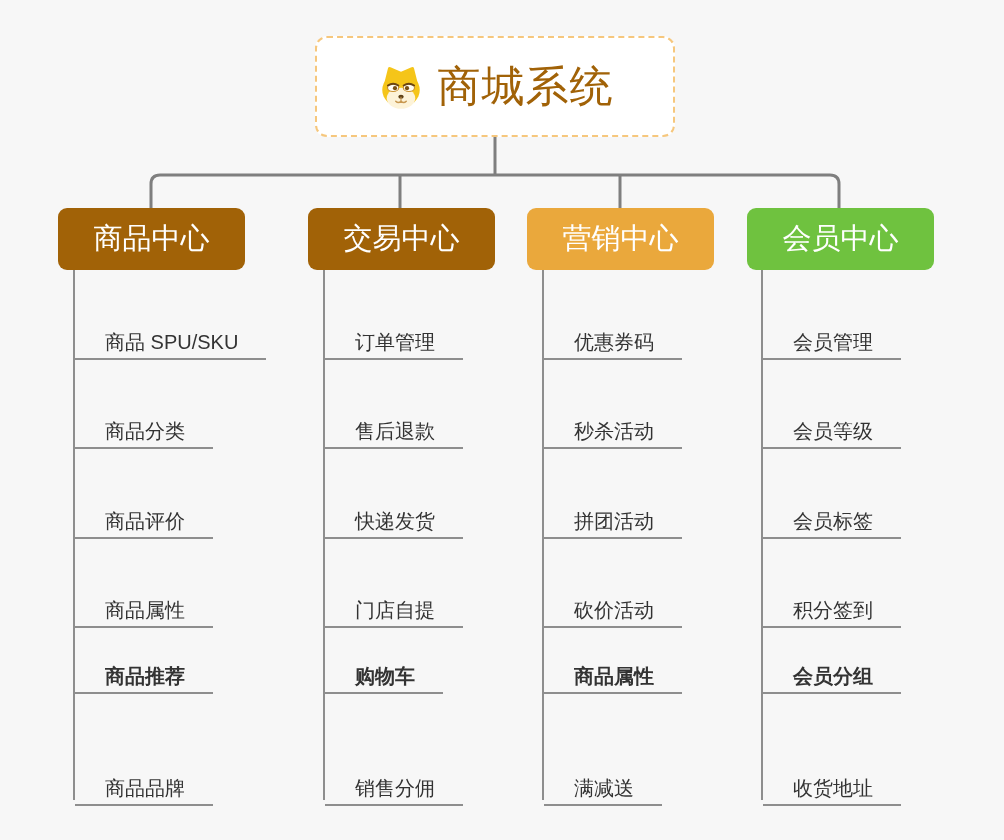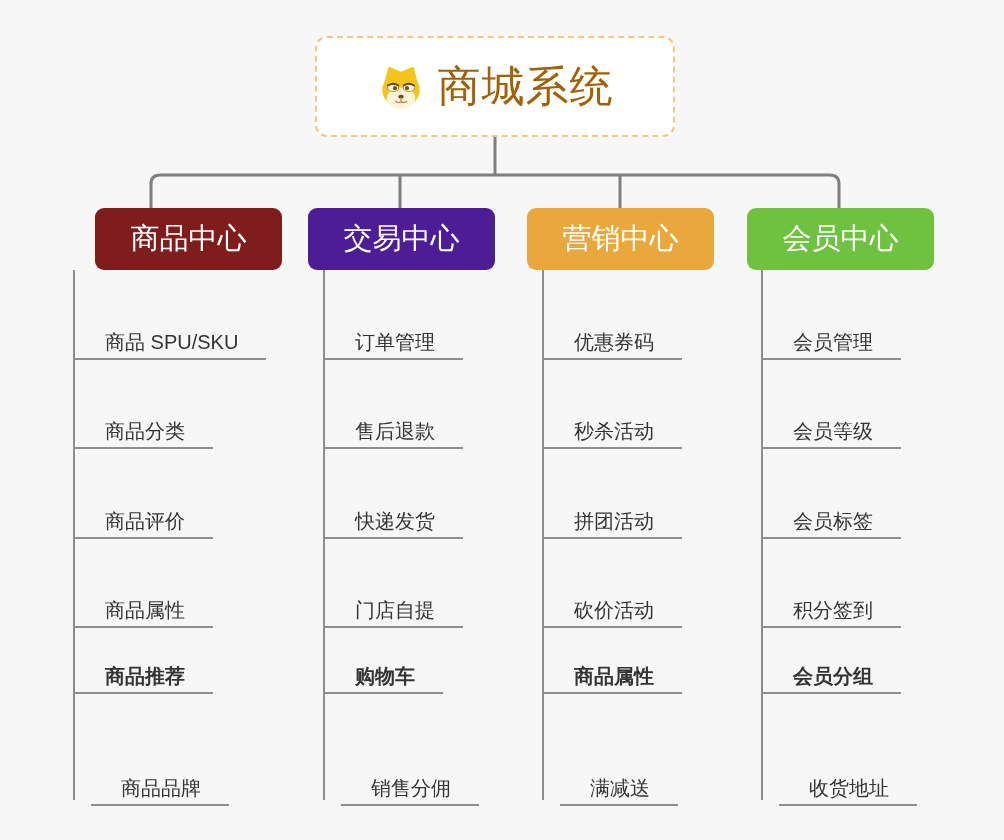--- a/index.html
+++ b/index.html
@@ -62,21 +62,21 @@
     padding:0 28px 4px 30px;
     border-bottom:2px solid #8e8e8e;
     white-space:nowrap;
     cursor:pointer;
   }
   .leaf:nth-child(1){top:34px;}
   .leaf:nth-child(2){top:123px;}
   .leaf:nth-child(3){top:213px;}
   .leaf:nth-child(4){top:302px;justify-content:flex-end;}
   .leaf:nth-child(5){top:368px;font-weight:bold;}
-  .leaf:nth-child(6){top:480px;margin-left:16px;}
+  .leaf:nth-child(6){top:480px;}
   .leaf-label{
     font-size:20px;
     color:#333333;
     line-height:1.2;
   }
 </style>
 </head>
 <body>
 
 <div class="stage">
@@ -102,22 +102,22 @@
       <circle cx="40" cy="33.5" r="2.8" fill="#7a5014"></circle>
       <path d="M14.5 30 Q21.5 25.5 28.5 30" stroke="#6b4512" stroke-width="2.5" fill="none" stroke-linecap="round"></path>
       <path d="M35.5 30 Q42.5 25.5 49.5 30" stroke="#6b4512" stroke-width="2.5" fill="none" stroke-linecap="round"></path>
       <ellipse cx="32" cy="45" rx="3.6" ry="2.6" fill="#5d4016"></ellipse>
       <path d="M32 45 L32 51" stroke="#c89850" stroke-width="1.5" fill="none"></path>
       <path d="M25 51 Q28.5 54.5 32 51 Q35.5 54.5 39 51" stroke="#c89850" stroke-width="2" fill="none" stroke-linecap="round"></path>
     </svg>
     <span class="root-label" style="color: #a16207;">商城系统</span>
   </div>
 
-  <div class="branch b0" style="background-color: #7f1d1d; margin-left: 37px;">商品中心</div>
-  <div class="branch b1" style="background-color: #4c1d95; text-align: right;">交易中心</div>
+  <div class="branch b0" style="background-color: #a16207;">商品中心</div>
+  <div class="branch b1" style="background-color: #a16207; text-align: right;">交易中心</div>
   <div class="branch b2" style="background-color: rgb(234, 168, 60);">营销中心</div>
   <div class="branch b3" style="background-color: rgb(111, 194, 63);">会员中心</div>
 
   <div class="col c0">
     <div class="leaf">
         <span class="leaf-label">商品 SPU/SKU</span>
       </div>
     <div class="leaf">
         <span class="leaf-label">商品分类</span>
       </div>

